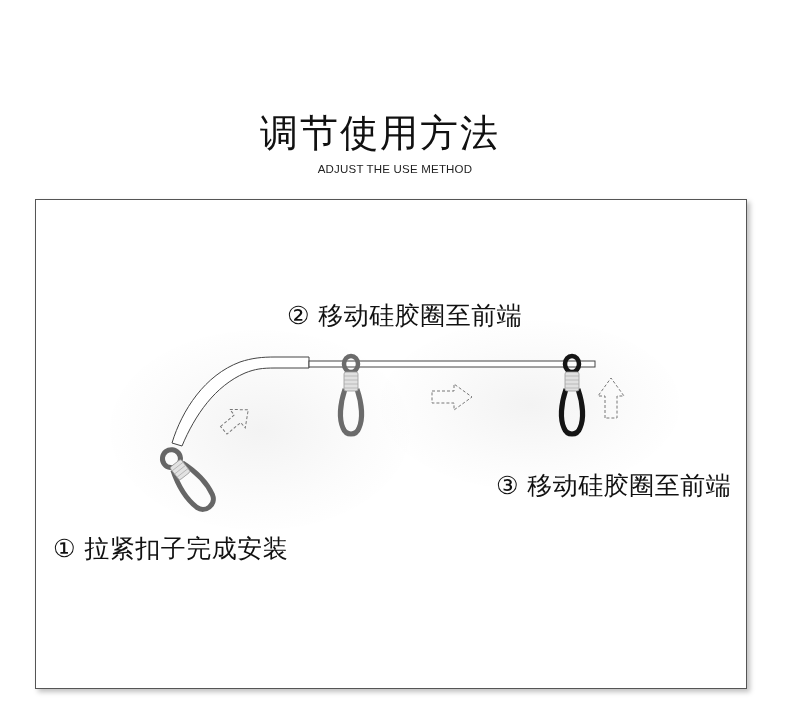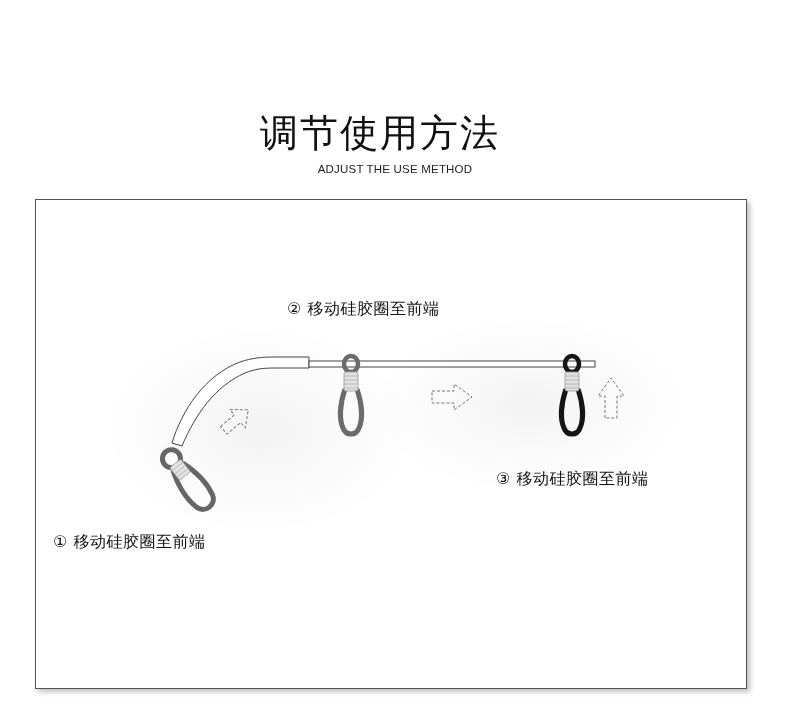--- a/index.html
+++ b/index.html
@@ -2,21 +2,21 @@
 <html><head>
 <meta charset="utf-8">
 <style>
   html, body { margin:0; padding:0; background:#ffffff; }
   body { width:790px; height:724px; position:relative; overflow:hidden; font-family:"DejaVu Sans", sans-serif; color:#111; }
   .title { position:absolute; left:0; width:760px; top:108px; text-align:center; font-size:38px; letter-spacing:2px; color:#111; font-weight:500; }
   .subtitle { position:absolute; left:0; width:790px; top:163px; text-align:center; font-family:"Liberation Sans", sans-serif; font-size:11.5px; letter-spacing:0.2px; color:#222; }
   .frame { position:absolute; left:35px; top:199px; width:710px; height:488px; border:1.5px solid #555; background:#fff; box-shadow:3px 3px 5px rgba(0,0,0,0.25); }
   .glow { position:absolute; border-radius:50%; background:radial-gradient(ellipse at center, rgba(235,235,235,0.6) 0%, rgba(245,245,245,0.35) 50%, rgba(255,255,255,0) 75%); }
   .illus { position:absolute; left:0; top:0; width:790px; height:724px; }
-  .label { position:absolute; font-size:16px; color:#111; white-space:nowrap; letter-spacing:0.5px; }
+  .label { position:absolute; font-size:25px; color:#111; white-space:nowrap; letter-spacing:0.5px; }
   .l1 { left:53px; top:532px; }
   .l2 { left:287px; top:299px; }
   .l3 { left:496px; top:469px; }
 </style>
 </head>
 <body>
 
 <div class="title">调节使用方法</div>
 <div class="subtitle">ADJUST THE USE METHOD</div>
 
@@ -65,15 +65,15 @@
     <path d="M-16,-5 L2,-5 L2,-12 L16,0 L2,12 L2,5 L-16,5 Z" fill="none" stroke="#777" stroke-width="1" stroke-dasharray="3,2"></path>
   </g>
   <g transform="translate(452,397)">
     <path d="M-20,-6 L2,-6 L2,-13 L20,0 L2,13 L2,6 L-20,6 Z" fill="none" stroke="#777" stroke-width="1" stroke-dasharray="3,2"></path>
   </g>
   <g transform="translate(611,398)">
     <path d="M-6,20 L-6,-2 L-13,-2 L0,-20 L13,-2 L6,-2 L6,20 Z" fill="none" stroke="#777" stroke-width="1" stroke-dasharray="3,2"></path>
   </g>
 </svg>
 
-<div class="label l1">① 移动硅胶圈至前端</div>
+<div class="label l1">① 拉紧扣子完成安装</div>
 <div class="label l2">② 移动硅胶圈至前端</div>
 <div class="label l3">③ 移动硅胶圈至前端</div>
 
 </body></html>

